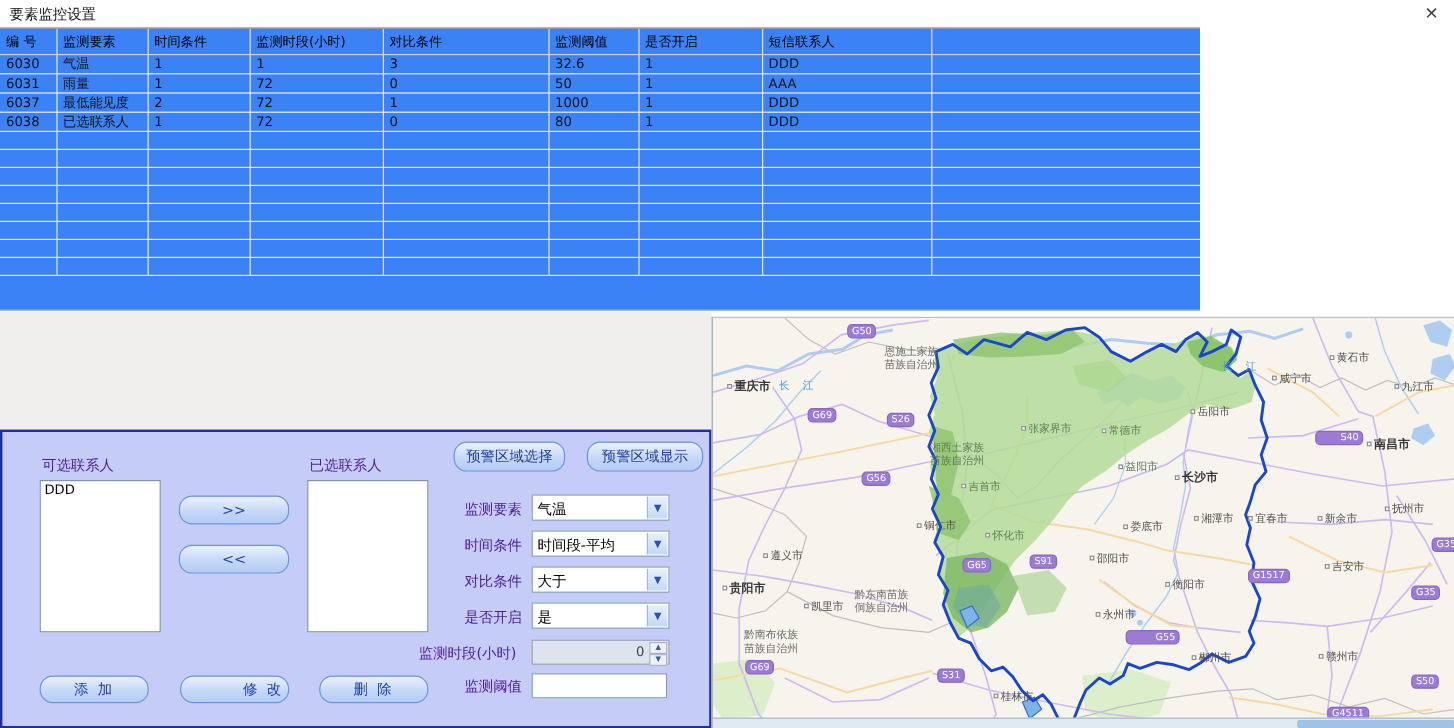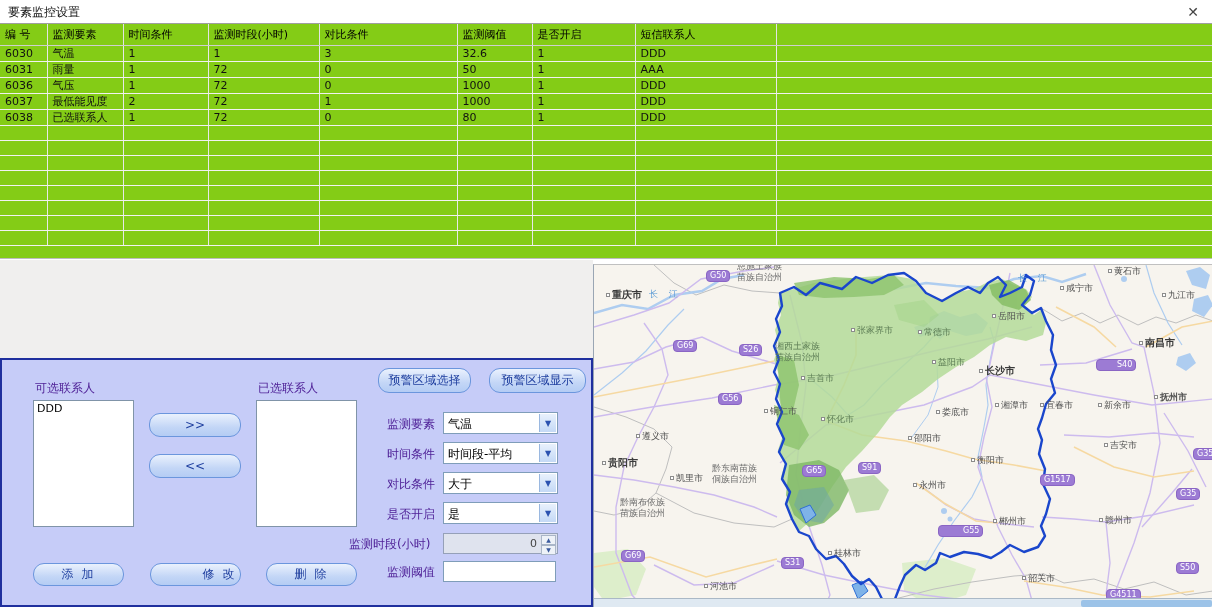--- a/index.html
+++ b/index.html
@@ -7,22 +7,22 @@
     font-family:"DejaVu Sans","Liberation Sans",sans-serif; background:#ffffff; }
   .win { position:relative; width:1212px; height:607px; background:#fff; }
 
   
   .titlebar { position:absolute; left:0; top:0; width:1212px; height:23px; background:#ffffff; }
   .title { position:absolute; left:8px; top:4px; font-size:12px; color:#111; }
   .closebtn { position:absolute; right:10px; top:3px; width:18px; height:18px; text-align:center;
     font-size:14px; color:#444; cursor:pointer; line-height:18px; }
 
   
-  .table-wrap { position:absolute; left:0; top:23px; width:1212px; height:236px;
-    border-top:1px solid #9f9f9f; border-bottom:1px solid #bdbdbd; overflow:hidden; background:#84cc16; }
+  .table-wrap { position:absolute; left:0; top:23px; width:1000px; height:236px;
+    border-top:1px solid #9f9f9f; border-bottom:1px solid #bdbdbd; overflow:hidden; background:#3b82f6; }
   table.grid { border-collapse:collapse; table-layout:fixed; width:1212px; }
   table.grid th { height:21px; font-weight:normal; font-size:11px; text-align:left;
     padding:0 0 0 5px; color:#000; border-right:1px solid #e3e3e3; border-bottom:1px solid #cfcfcf;
     white-space:nowrap; overflow:hidden; }
   table.grid td { height:15px; font-size:11px; color:#111; padding:0 0 0 5px;
     border-right:1px solid #e8e8e8; border-bottom:1px solid #f1f1f1; white-space:nowrap; overflow:hidden; }
   table.grid th:last-child, table.grid td:last-child { border-right:none; }
 
   
   .gray-area { position:absolute; left:0; top:260px; width:593px; height:98px; background:#f0efee; }
@@ -51,21 +51,21 @@
   .numeric .spin div { flex:1; background:#eef2f8; border:1px solid #aab6c8; font-size:6px;
     color:#3b5b9e; text-align:center; line-height:8px; cursor:pointer; }
   .textbox { position:absolute; width:113px; height:21px; background:#fff; border:1px solid #7f9db9;
     font-size:11px; padding:0 3px; font-family:inherit; }
 
   
   .map { position:absolute; left:593px; top:264px; width:619px; height:343px; overflow:hidden;
     background:#f7f4ee; border-left:1px solid #9aa6b4; border-top:1px solid #c0c0c0; }
   .map svg { position:absolute; left:0; top:0; }
   #map-labels { position:absolute; left:0; top:0; width:619px; height:343px; pointer-events:none; }
-  .ml { position:absolute; white-space:pre-line; font-size:9px; color:#4f4f4f; line-height:11px; }
+  .ml { position:absolute; white-space:pre-line; font-size:9px; color:#4f4f4f; line-height:11px;margin-top:28px; }
   .ml.cap { font-weight:bold; font-size:10px; color:#3a3a3a; }
   .ml.city-g { color:#5d7d55; }
   .ml.region { color:#6c6c6c; text-align:center; }
   .ml.region-g { color:#5d7d55; text-align:center; }
   .ml.river { color:#5b9bd5; letter-spacing:4px; font-size:9px; }
   .mk { display:inline-block; width:4px; height:4px; background:#fff; border:1px solid #8c8c8c;
     margin-right:2px; vertical-align:1px; }
   .badge { position:absolute; background:#9c7bd4; border:1px solid #8a65c4; border-radius:4px;
     color:#fff; font-size:8px; line-height:10px; padding:0 3px;margin-left:12px; }
   .map-scroll { position:absolute; left:0; bottom:0; width:619px; height:9px; background:#dfe9f2;
@@ -126,31 +126,20 @@
             <td>雨量</td>
             <td>1</td>
             <td>72</td>
             <td>0</td>
             <td>50</td>
             <td>1</td>
             <td>AAA</td>
             <td></td>
           </tr>
           <tr>
-            <td>6036</td>
-            <td>气压</td>
-            <td>1</td>
-            <td>72</td>
-            <td>0</td>
-            <td>1000</td>
-            <td>1</td>
-            <td>DDD</td>
-            <td></td>
-          </tr>
-          <tr>
             <td>6037</td>
             <td>最低能见度</td>
             <td>2</td>
             <td>72</td>
             <td>1</td>
             <td>1000</td>
             <td>1</td>
             <td>DDD</td>
             <td></td>
           </tr>
@@ -417,21 +406,21 @@
         <div class="ml city" style="left: 76px; top: 208px;"><span class="mk"></span><span>凯里市</span></div>
         <div class="ml region" style="left: 118px; top: 198px;"><span>黔东南苗族
 侗族自治州</span></div>
         <div class="ml region" style="left: 26px; top: 232px;"><span>黔南布依族
 苗族自治州</span></div>
         <div class="ml city" style="left: 110px; top: 316px;"><span class="mk"></span><span>河池市</span></div>
         <div class="ml city" style="left: 234px; top: 283px;"><span class="mk"></span><span>桂林市</span></div>
         <div class="ml city" style="left: 428px; top: 308px;"><span class="mk"></span><span>韶关市</span></div>
         <div class="ml city" style="left: 505px; top: 250px;"><span class="mk"></span><span>赣州市</span></div>
         <div class="ml city" style="left: 510px; top: 175px;"><span class="mk"></span><span>吉安市</span></div>
-        <div class="ml city" style="left: 560px; top: 127px; font-weight: bold;"><span class="mk"></span><span>抚州市</span></div>
+        <div class="ml city" style="left: 560px; top: 127px;"><span class="mk"></span><span>抚州市</span></div>
         <div class="ml city" style="left: 504px; top: 135px;"><span class="mk"></span><span>新余市</span></div>
         <div class="ml city" style="left: 446px; top: 135px;"><span class="mk"></span><span>宜春市</span></div>
         <div class="ml cap" style="left: 545px; top: 72px;"><span class="mk"></span><span>南昌市</span></div>
         <div class="ml city" style="left: 568px; top: 25px;"><span class="mk"></span><span>九江市</span></div>
         <div class="ml city" style="left: 514px; top: 1px;"><span class="mk"></span><span>黄石市</span></div>
         <div class="ml city" style="left: 466px; top: 18px;"><span class="mk"></span><span>咸宁市</span></div>
         <div class="ml region" style="left: 143px; top: -4px;"><span>恩施土家族
 苗族自治州</span></div>
         <div class="ml city" style="left: 398px; top: 46px;"><span class="mk"></span><span>岳阳市</span></div>
         <div class="ml city-g" style="left: 324px; top: 62px;"><span class="mk"></span><span>常德市</span></div>

